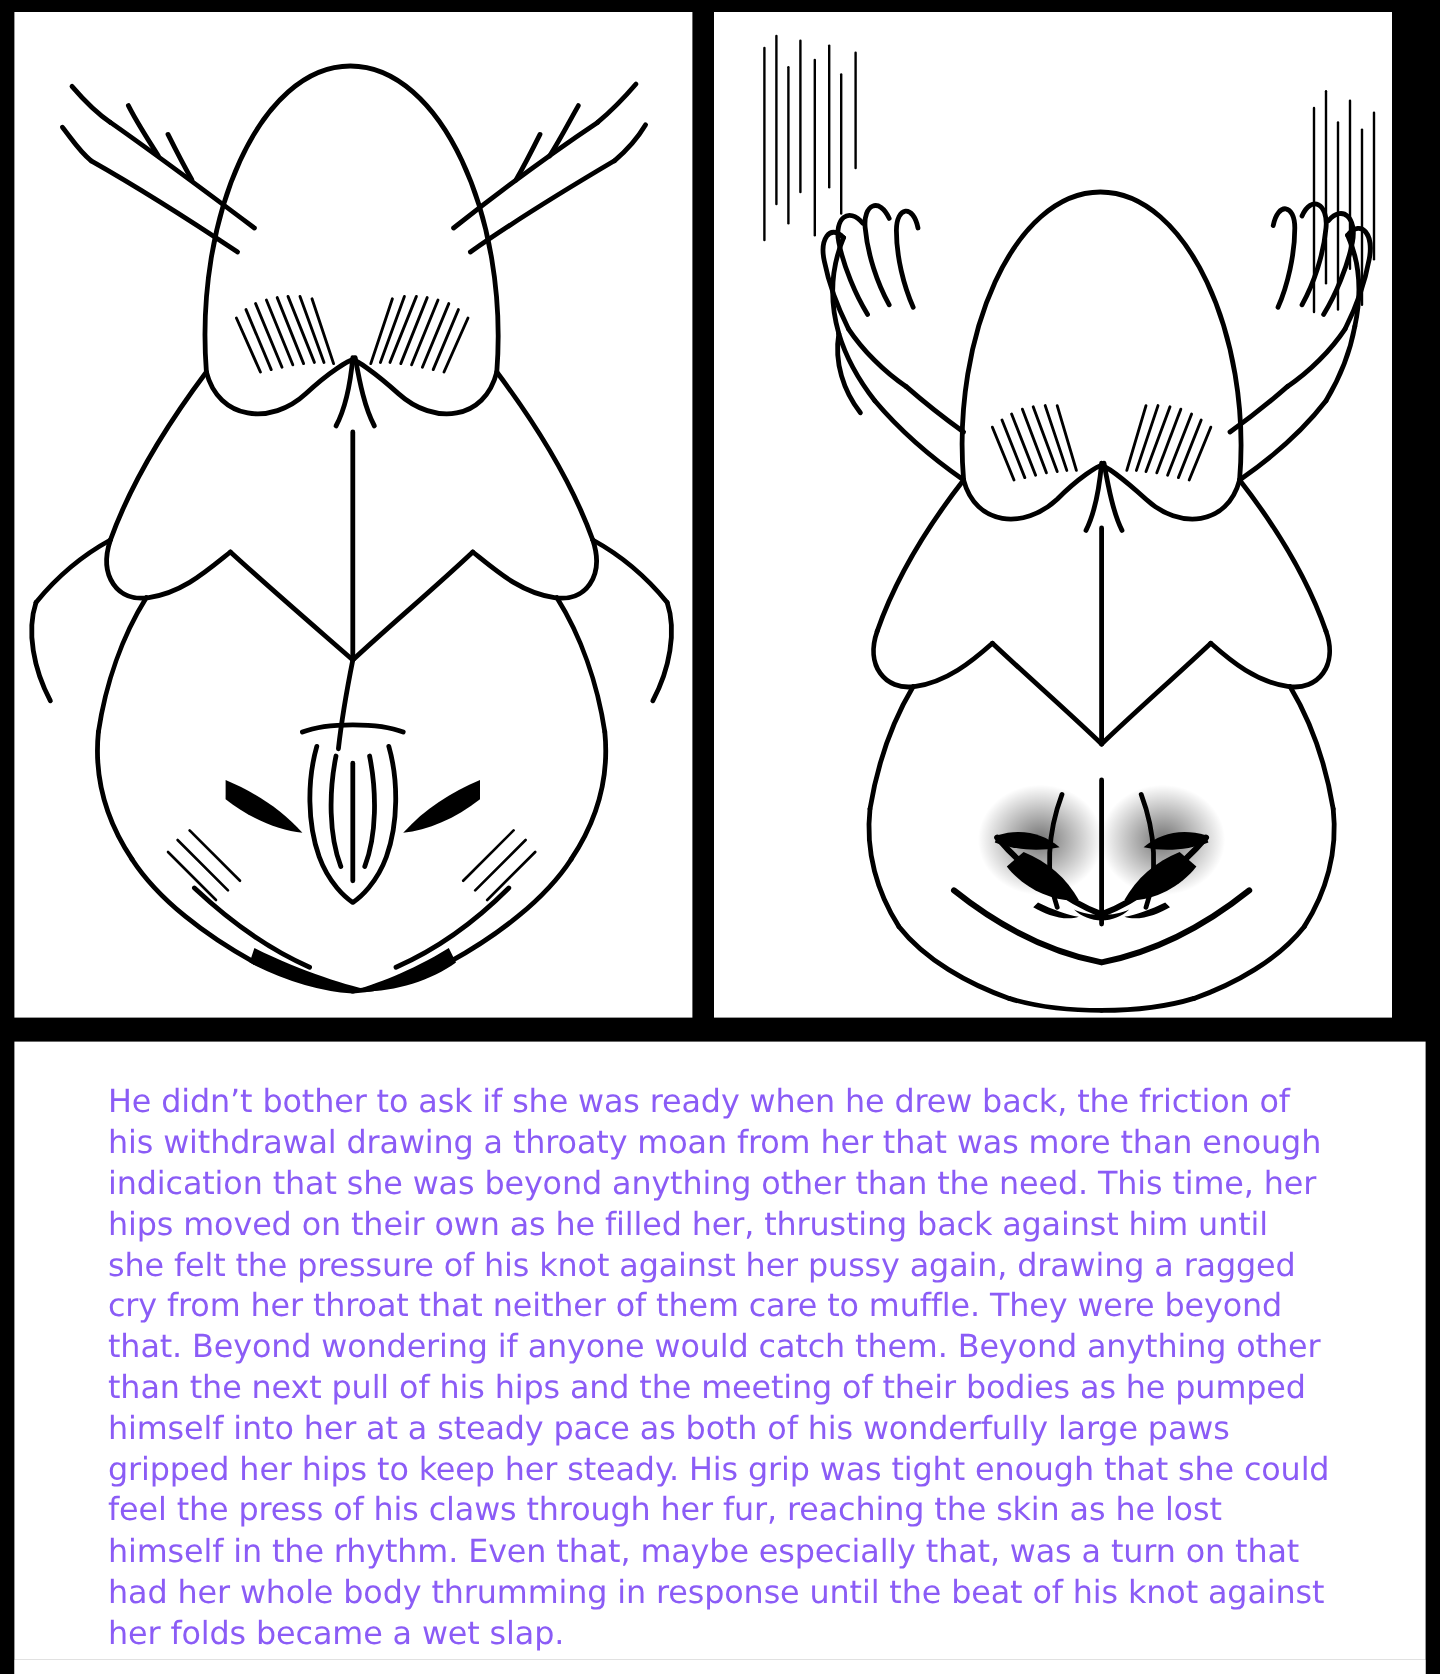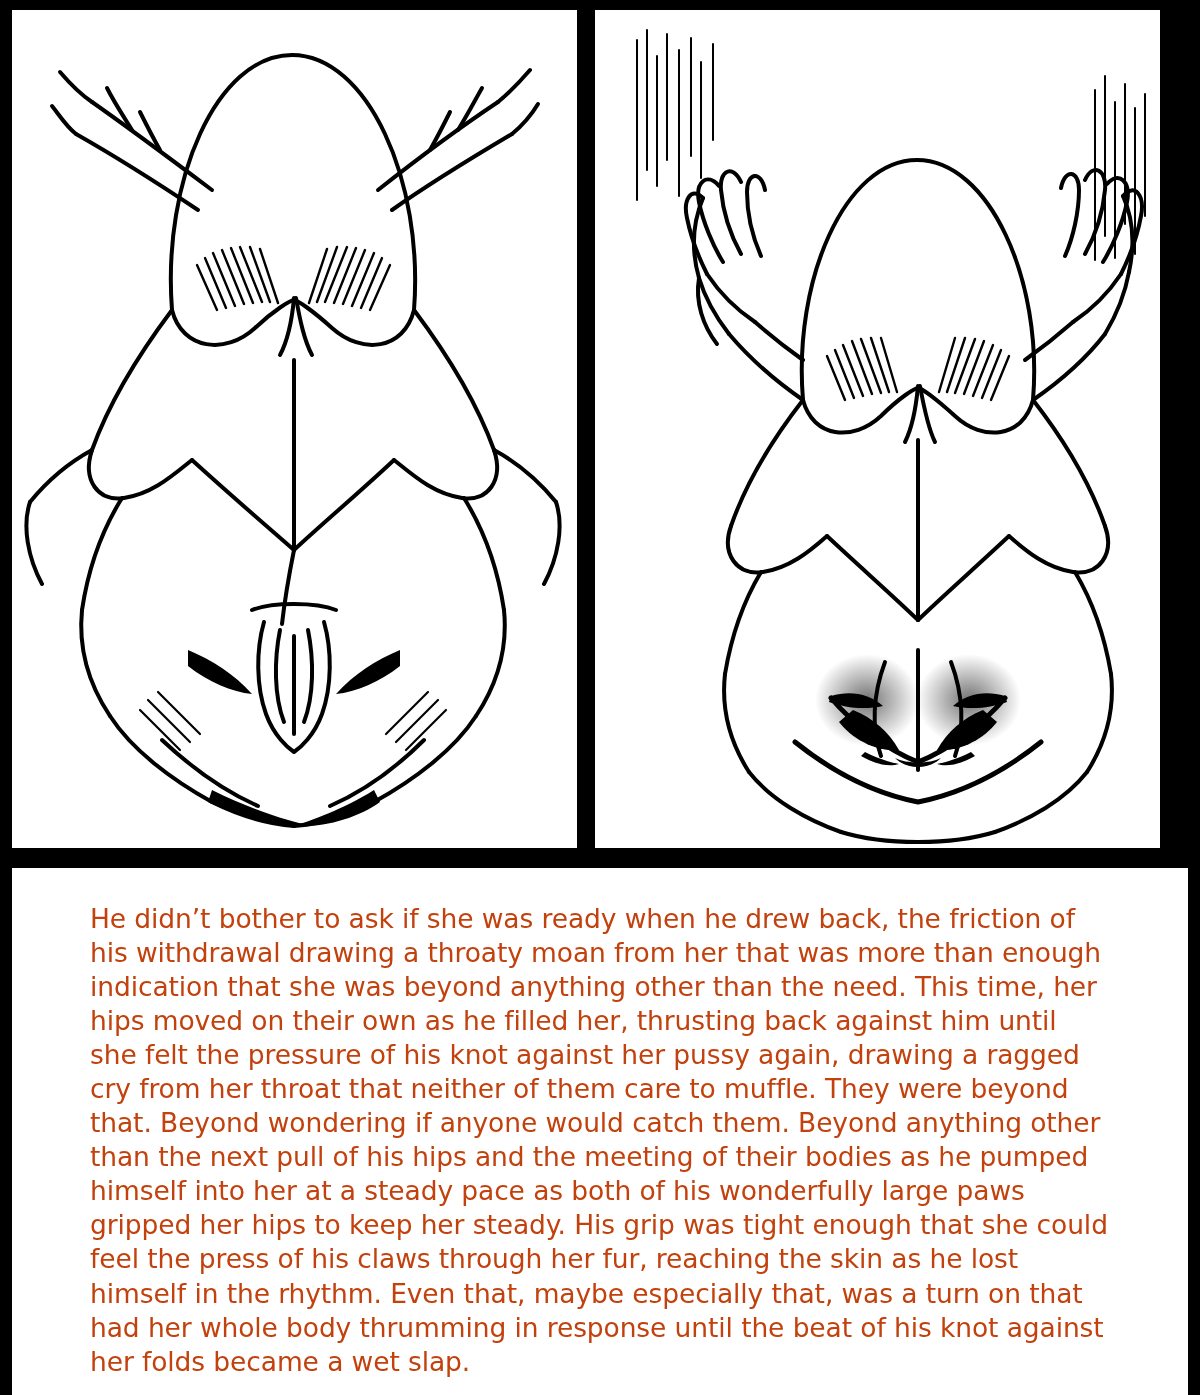--- a/index.html
+++ b/index.html
@@ -51,21 +51,21 @@
     width: 1176px;
     height: 515px;
     background: #ffffff;
     box-sizing: border-box;
     padding: 34px 78px 10px 78px;
   }
   .caption-text {
     font-family: "DejaVu Sans", sans-serif;
     font-size: 26.5px;
     line-height: 1.285;
-    color: #c2410c;
+    color: #8b5cf6;
     letter-spacing: -0.1px;
     text-align: left;
     margin: 0;
     white-space: pre-wrap;
   }
 
   
   .bottom-strip {
     position: absolute;
     left: 12px;

